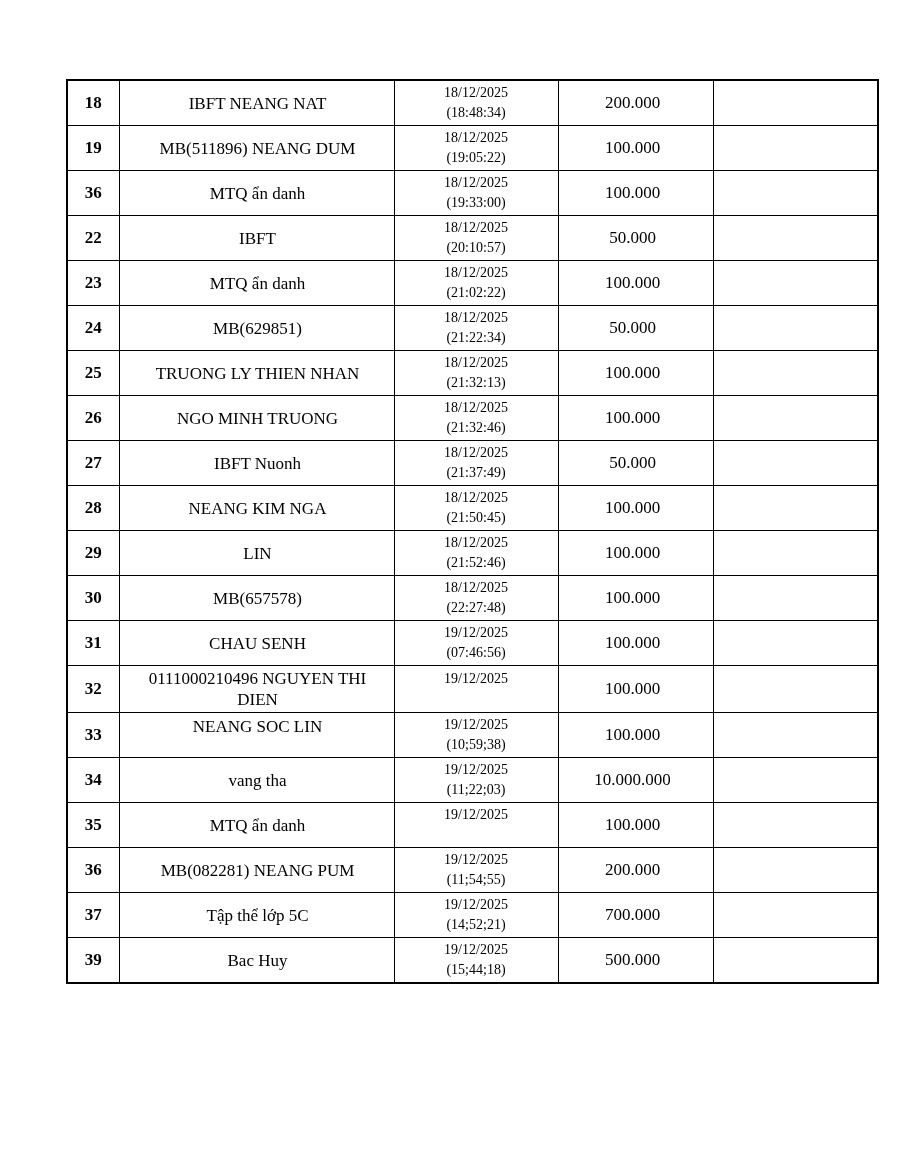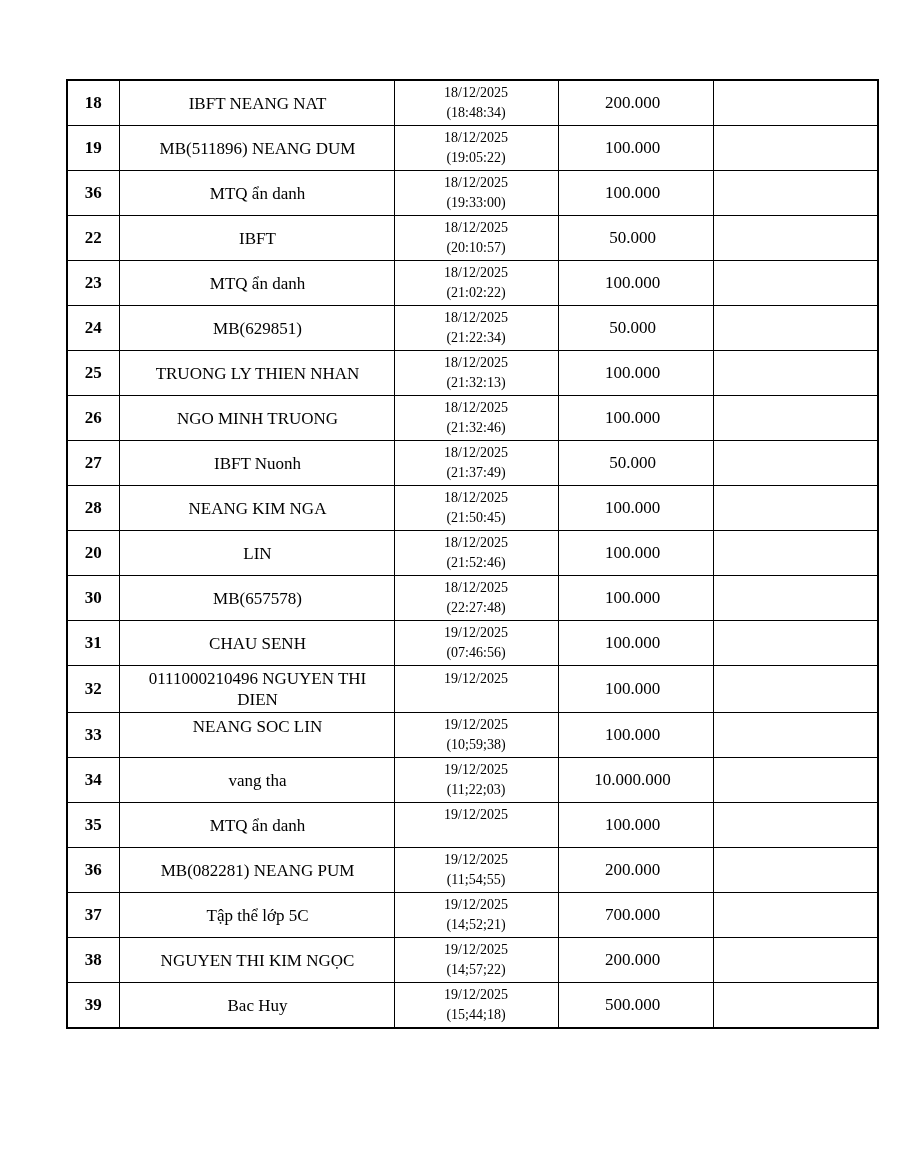--- a/index.html
+++ b/index.html
@@ -191,21 +191,21 @@
     <td class="name">NEANG KIM NGA</td>
     <td class="date-cell">
       <div class="date-line">18/12/2025</div>
       <div class="time-line">(21:50:45)</div>
     </td>
     <td class="amount">100.000</td>
     <td class="note"></td>
   </tr>
 
   <tr class="row">
-    <td class="no">20</td>
+    <td class="no">29</td>
     <td class="name">LIN</td>
     <td class="date-cell">
       <div class="date-line">18/12/2025</div>
       <div class="time-line">(21:52:46)</div>
     </td>
     <td class="amount">100.000</td>
     <td class="note"></td>
   </tr>
 
   <tr class="row">
@@ -289,30 +289,20 @@
     <td class="no">37</td>
     <td class="name">Tập thể lớp 5C</td>
     <td class="date-cell">
       <div class="date-line">19/12/2025</div>
       <div class="time-line">(14;52;21)</div>
     </td>
     <td class="amount">700.000</td>
     <td class="note"></td>
   </tr>
 
-  <tr class="row">
-    <td class="no">38</td>
-    <td class="name">NGUYEN THI KIM NGỌC</td>
-    <td class="date-cell">
-      <div class="date-line">19/12/2025</div>
-      <div class="time-line">(14;57;22)</div>
-    </td>
-    <td class="amount">200.000</td>
-    <td class="note"></td>
-  </tr>
 
   <tr class="row">
     <td class="no">39</td>
     <td class="name">Bac Huy</td>
     <td class="date-cell">
       <div class="date-line">19/12/2025</div>
       <div class="time-line">(15;44;18)</div>
     </td>
     <td class="amount">500.000</td>
     <td class="note"></td>

